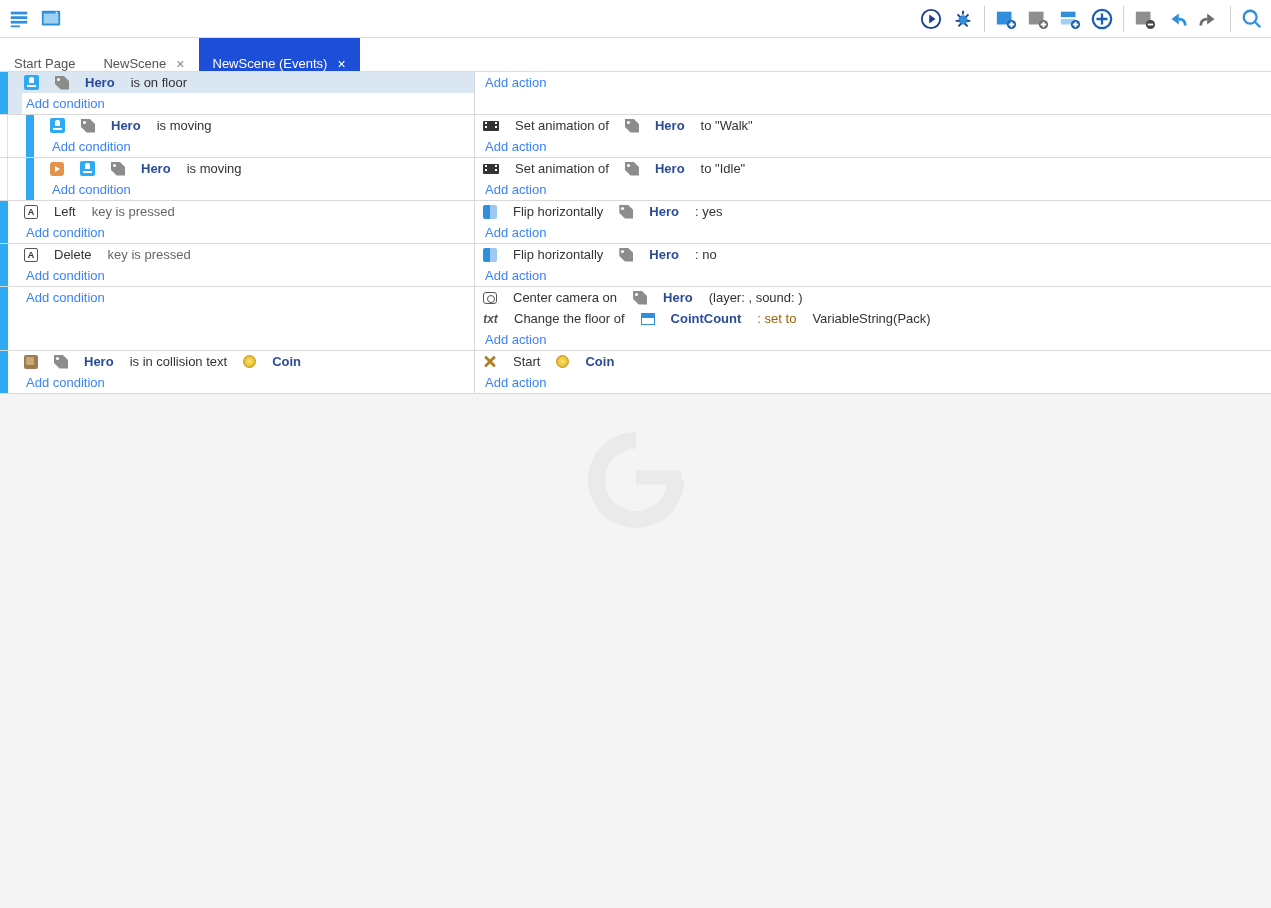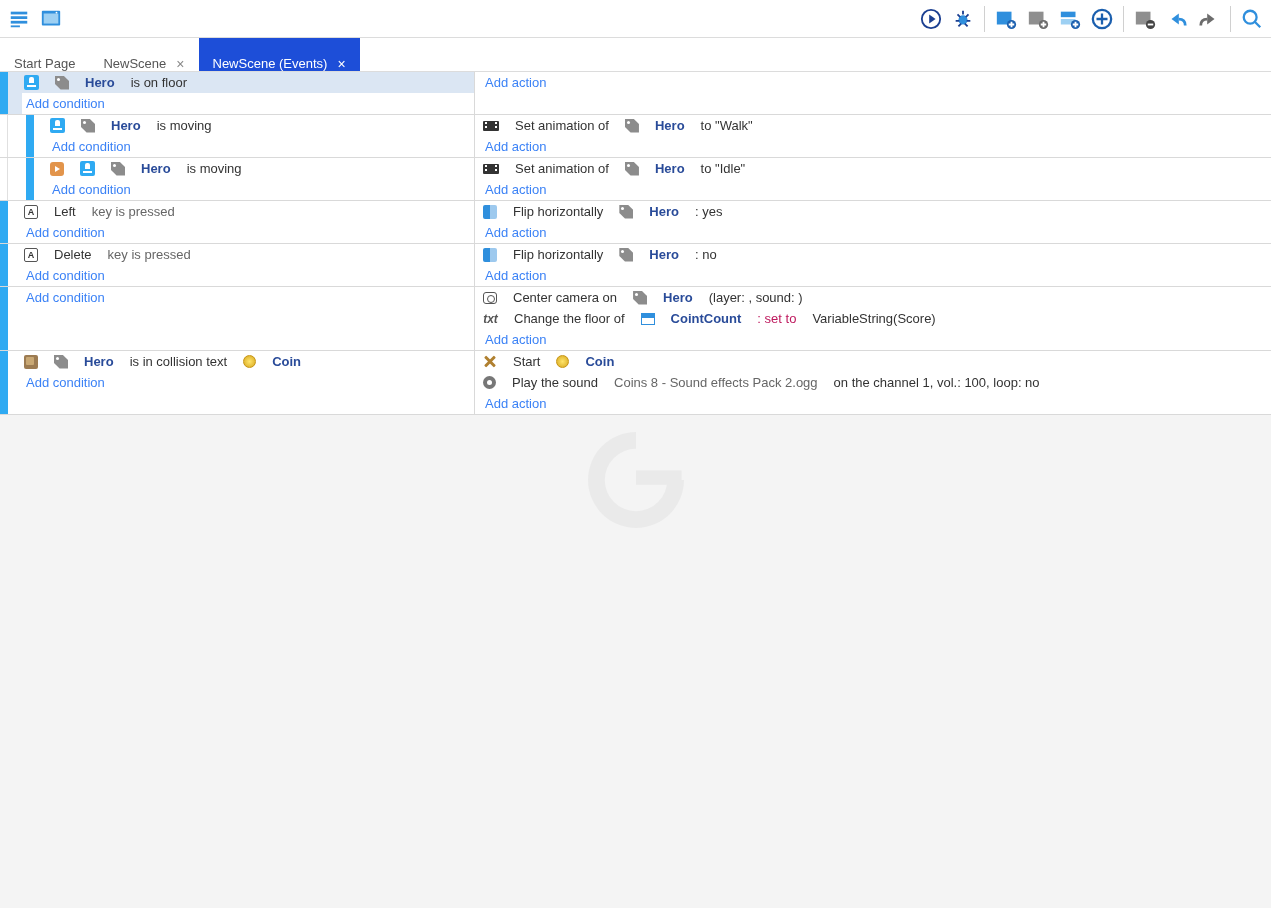--- a/index.html
+++ b/index.html
@@ -27,21 +27,21 @@
   .gstrip { width:8px; }
   .blue { background:#2faaf2; }
 
   .conditions { flex:0 0 475px; border-right:1px solid #d9d9d9; display:flex; flex-direction:column; }
   .actions { flex:1; display:flex; flex-direction:column; padding-left:6px; }
 
   .line { min-height:21px; display:flex; align-items:center; padding:2px 20px 2px 2px; gap:16px; flex-wrap:wrap; }
   .line.sel { background:#dbe6f3; }
   .add { color:#3b82f6; cursor:pointer; padding-left:4px; }
   .obj { color:#294b99; font-weight:600; }
-  .kw  { color:#be185d; }
+  .kw  { color:#a16207; }
   .ico { width:15px; height:15px; display:inline-flex; align-items:center; justify-content:center; font-size:12px; }
 
   
   .watermark { position:absolute; top:420px; left:50%; transform:translateX(-50%); opacity:0.10; pointer-events:none;}
   .watermark svg { width:120px; height:120px; }
 
   .plat-ico { background:#2faaf2; border-radius:2px; position:relative; }
   .plat-ico::after { content:""; position:absolute; width:9px; height:2px; background:#fff; bottom:3px; left:3px; }
   .plat-ico::before { content:""; position:absolute; width:5px; height:6px; background:#fff; top:2px; left:5px; border-radius:2px 2px 0 0; }
 
@@ -321,21 +321,21 @@
           <span class="ico tag-ico"></span>
           <span class="obj"> Hero</span>
           <span> (layer: , sound: )</span>
         </div>
         <div class="line">
           <span class="ico txt-ico">txt</span>
           <span>Change the floor of </span>
           <span class="ico tb-ico"></span>
           <span class="obj"> CointCount</span>
           <span class="kw">: set to </span>
-          <span> VariableString(Score)</span>
+          <span> VariableString(Pack)</span>
         </div>
         <div class="line add">Add action</div>
       </div>
     </div>
     <div class="event-row">
       <div class="gutter">
         <div class="gstrip blue"></div>
         <div class="gstrip" style="width:14px;background:#fff;"></div>
       </div>
       <div class="conditions" style="flex: 0 0 453px;">
@@ -348,26 +348,20 @@
           <span class="obj">Coin</span>
         </div>
         <div class="line add">Add condition</div>
       </div>
       <div class="actions">
         <div class="line">
           <span class="ico del-ico"></span>
           <span>Start </span>
           <span class="ico coin-ico"></span>
           <span class="obj">Coin</span>
-        </div>
-        <div class="line">
-          <span class="ico snd-ico"></span>
-          <span>Play the sound </span>
-          <span style="color:#666">Coins 8 - Sound effects Pack 2.ogg</span>
-          <span> on the channel 1, vol.: 100, loop: no</span>
         </div>
         <div class="line add">Add action</div>
       </div>
     </div>
   </div>
 
 <div class="watermark">
   <svg viewBox="0 0 100 100">
       <path d="M50 10a40 40 0 1 0 40 40h-14a26 26 0 1 1-26-26V10z" fill="#999"></path>
       <rect x="50" y="42" width="38" height="12" fill="#999"></rect>

